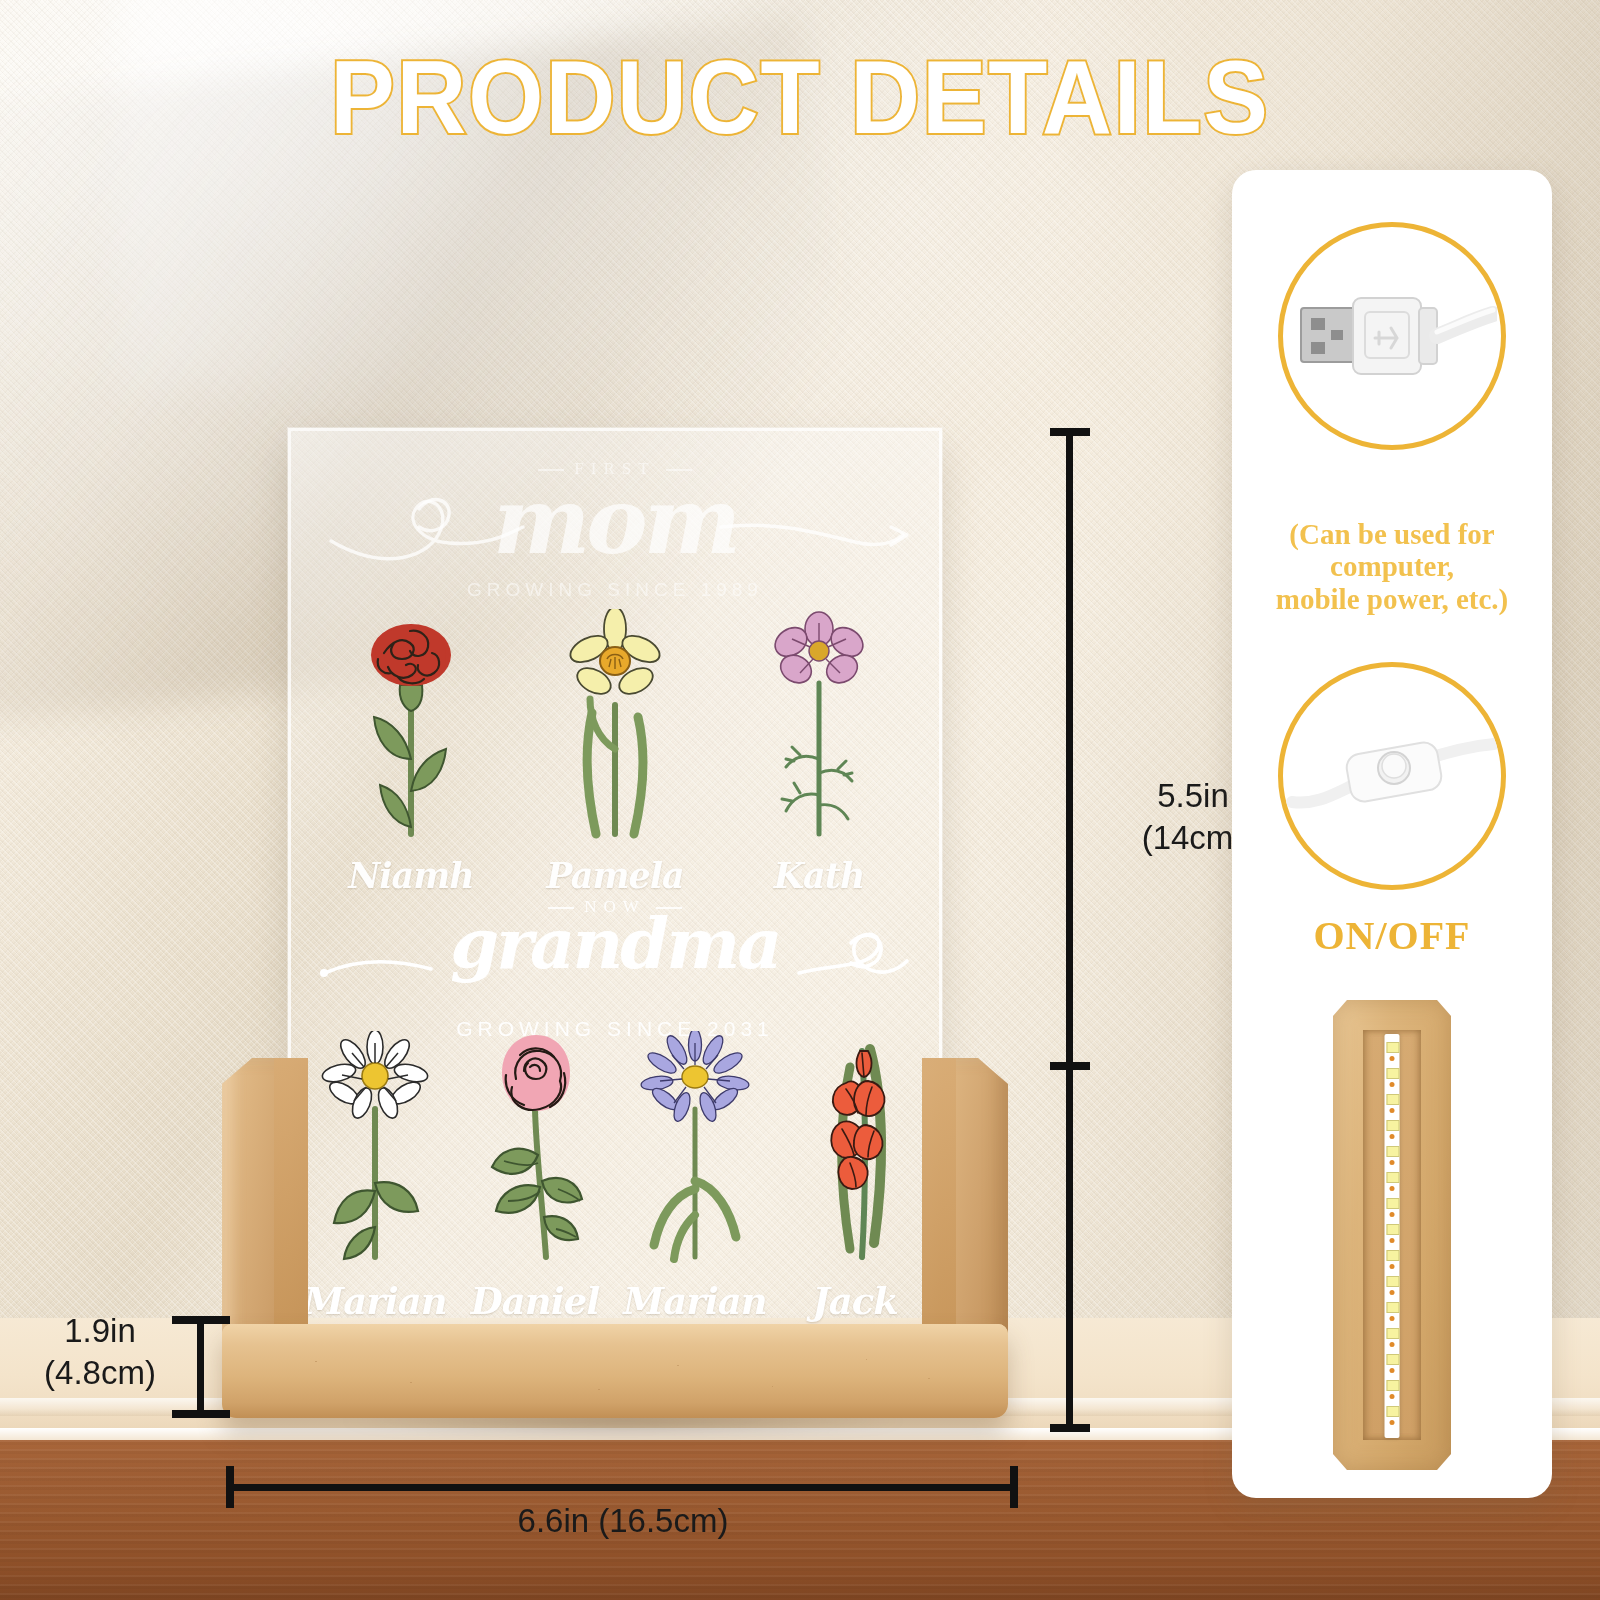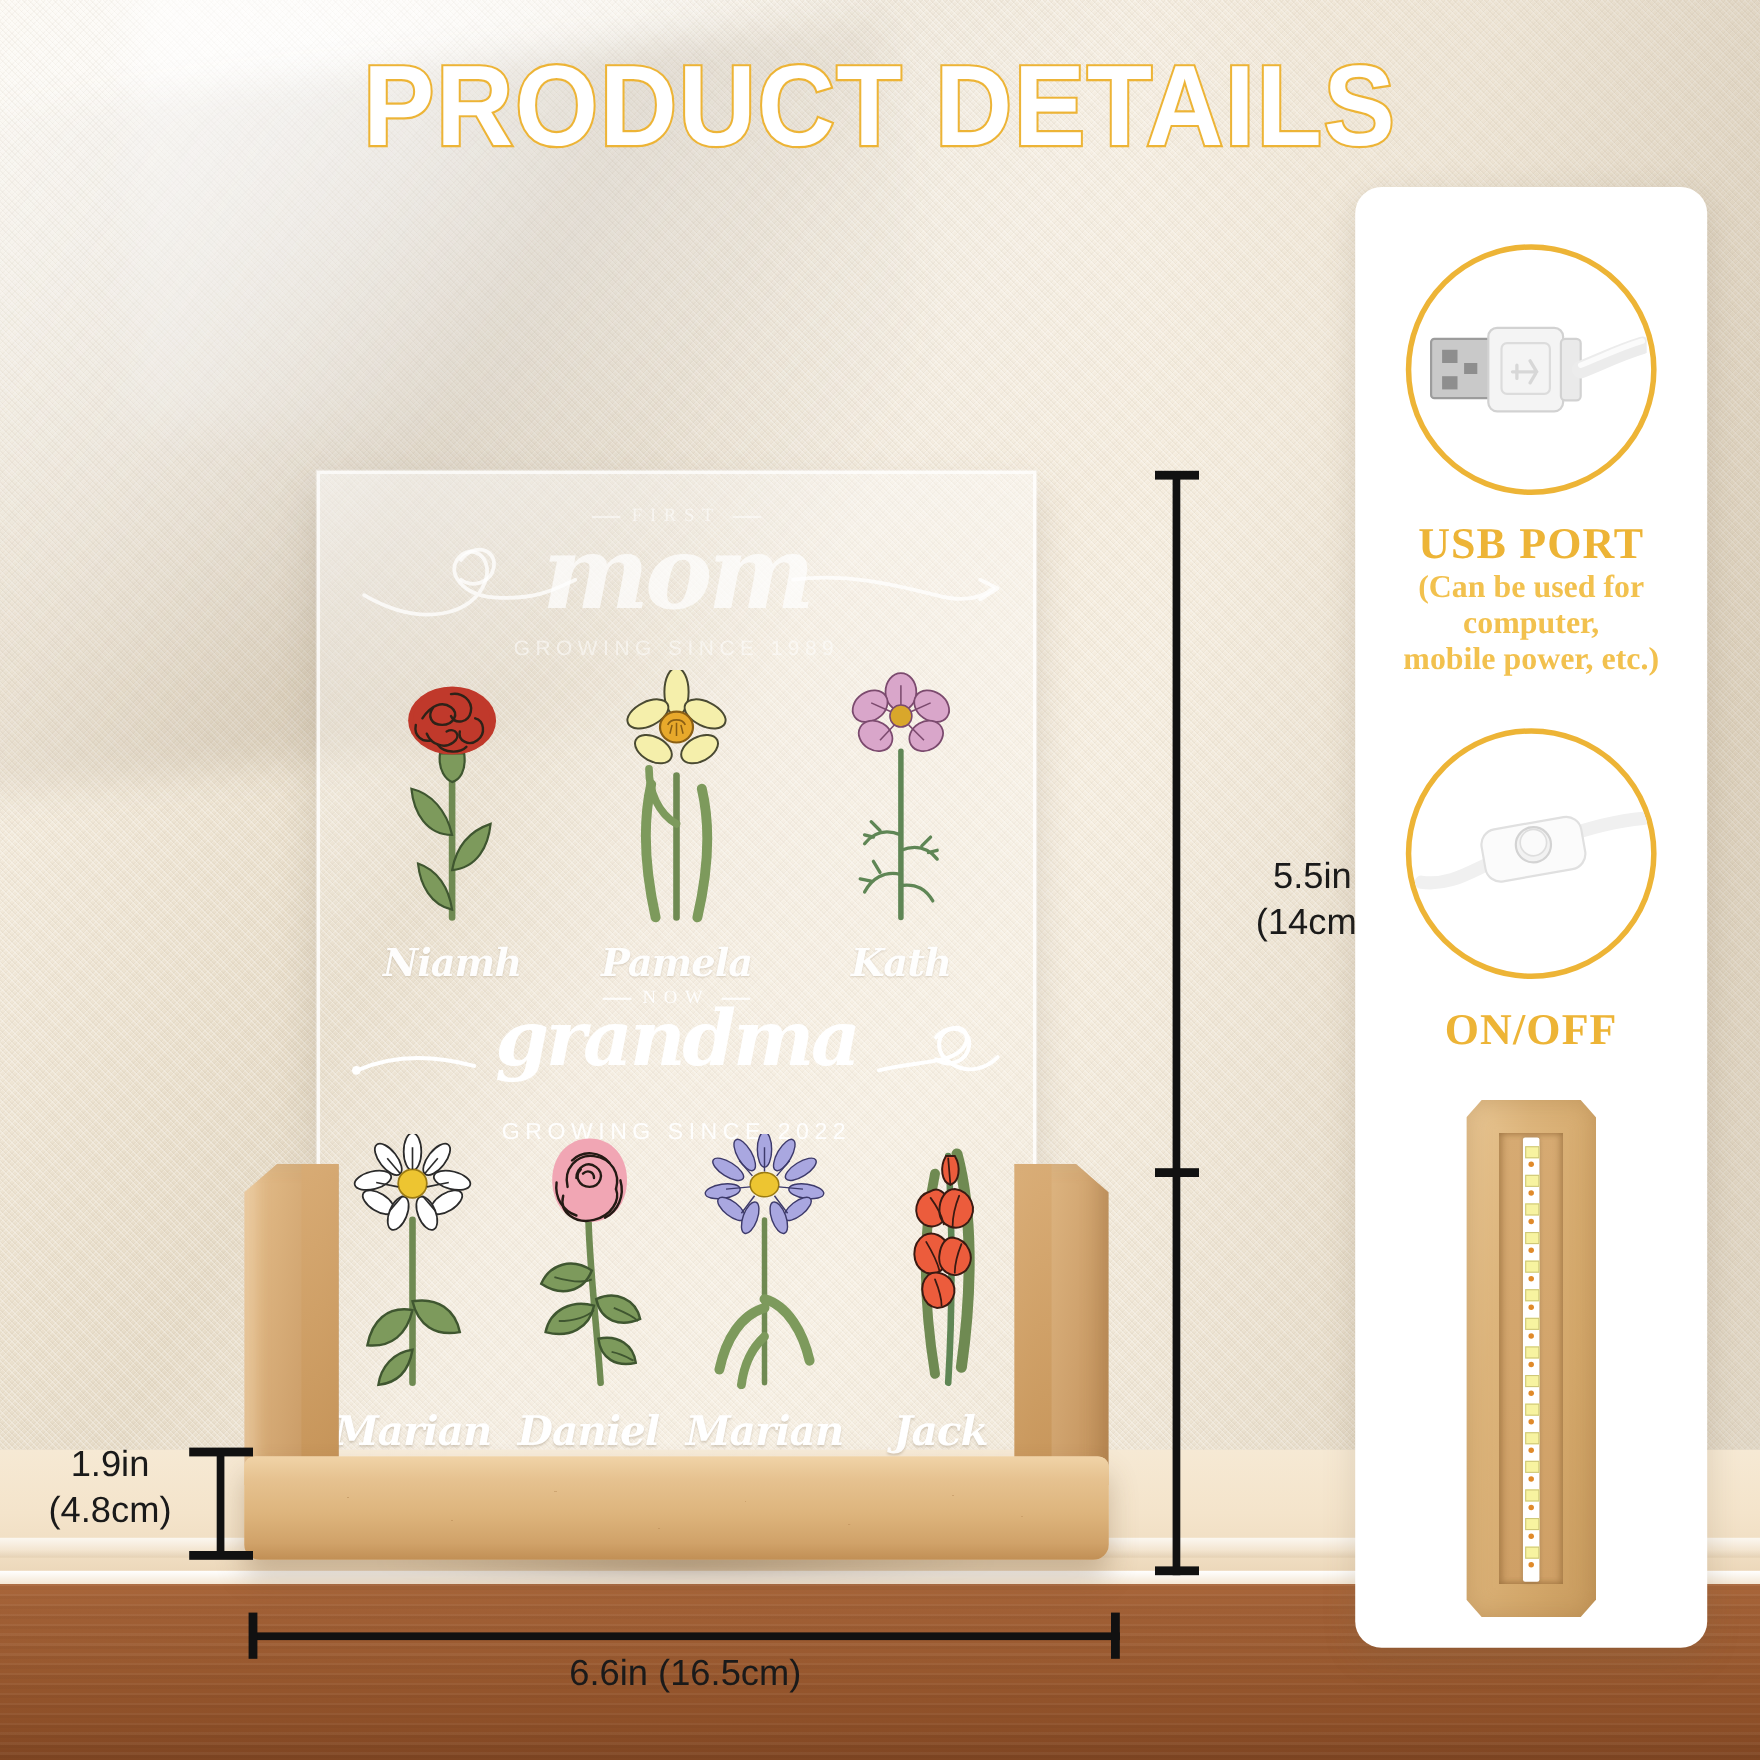--- a/index.html
+++ b/index.html
@@ -337,21 +337,21 @@
         </div>
         <div style="position:relative;height:120px;">
           <svg class="swash" style="top:12px;" width="648" height="108" viewBox="0 0 648 108">
             <path d="M34 64 C 70 48 110 52 140 60" fill="none" stroke="#fff" stroke-width="3.6" stroke-linecap="round"></path>
             <circle cx="33" cy="64" r="4" fill="#fff"></circle>
             <path d="M508 64 C 540 56 566 58 580 48 C 594 38 588 22 574 26 C 560 30 558 48 574 58 C 590 68 606 62 616 52" fill="none" stroke="#fff" stroke-width="3.6" stroke-linecap="round"></path>
             <path d="M560 34 C 572 20 592 26 590 42 C 588 56 572 62 560 54" fill="none" stroke="#fff" stroke-width="3.6" stroke-linecap="round"></path>
           </svg>
           <div class="ornament script grandma" style="top:12px;">grandma</div>
         </div>
-        <div class="ornament since">GROWING SINCE  2022</div>
+        <div class="ornament since">GROWING SINCE  2031</div>
       </div>
 
       <div class="row row2">
         <div class="cell">
           <svg width="126" height="232" viewBox="0 0 126 232">
             <path d="M63 78 L63 226" stroke="#6f8a52" stroke-width="6" fill="none" stroke-linecap="round"></path>
             <path d="M63 160 C 40 156 26 170 22 192 C 44 194 58 182 63 160 Z" fill="#7d9a5c" stroke="#3f5630" stroke-width="2.2"></path>
             <path d="M63 152 C 86 148 102 160 106 180 C 84 184 68 174 63 152 Z" fill="#7d9a5c" stroke="#3f5630" stroke-width="2.2"></path>
             <path d="M63 196 C 46 198 34 212 32 228 C 50 226 60 214 63 196 Z" fill="#7d9a5c" stroke="#3f5630" stroke-width="2.2"></path>
             <g fill="#ffffff" stroke="#2b2b2b" stroke-width="1.6">
@@ -504,21 +504,20 @@
         <rect x="24" y="86" width="14" height="12" fill="#8e8e8e"></rect>
         <rect x="44" y="74" width="12" height="10" fill="#8e8e8e"></rect>
         <rect x="66" y="42" width="68" height="76" rx="8" fill="#f4f4f4" stroke="#d2d2d2" stroke-width="2"></rect>
         <rect x="78" y="56" width="44" height="46" rx="5" fill="none" stroke="#dcdcdc" stroke-width="2"></rect>
         <path d="M88 82 L110 82 M92 76 L92 88 M104 72 L110 82 L104 92" fill="none" stroke="#d7d7d7" stroke-width="3" stroke-linecap="round"></path>
         <rect x="132" y="52" width="18" height="56" rx="4" fill="#eaeaea" stroke="#d2d2d2" stroke-width="2"></rect>
         <path d="M150 80 C 170 72 186 64 206 58" stroke="#ececec" stroke-width="16" fill="none" stroke-linecap="round"></path>
         <path d="M150 76 C 170 68 186 60 206 54" stroke="#fbfbfb" stroke-width="5" fill="none" stroke-linecap="round"></path>
       </svg>
     </div>
-    <div class="card-title big" style="top:300px;">USB PORT</div>
     <div class="card-sub" style="top:348px;">(Can be used for
 computer,
 mobile power, etc.)</div>
 
     <div class="circle" style="top:492px;">
       <svg width="212" height="140" viewBox="0 0 212 140">
         <path d="M6 96 C 36 100 56 82 80 74" stroke="#f0f0f0" stroke-width="12" fill="none" stroke-linecap="round"></path>
         <path d="M132 56 C 160 46 186 40 208 38" stroke="#f0f0f0" stroke-width="12" fill="none" stroke-linecap="round"></path>
         <rect x="62" y="42" width="92" height="48" rx="14" fill="#fbfbfb" stroke="#e0e0e0" stroke-width="2" transform="rotate(-10 108 66)"></rect>
         <circle cx="108" cy="62" r="16" fill="#f2f2f2" stroke="#d3d3d3" stroke-width="2"></circle>

